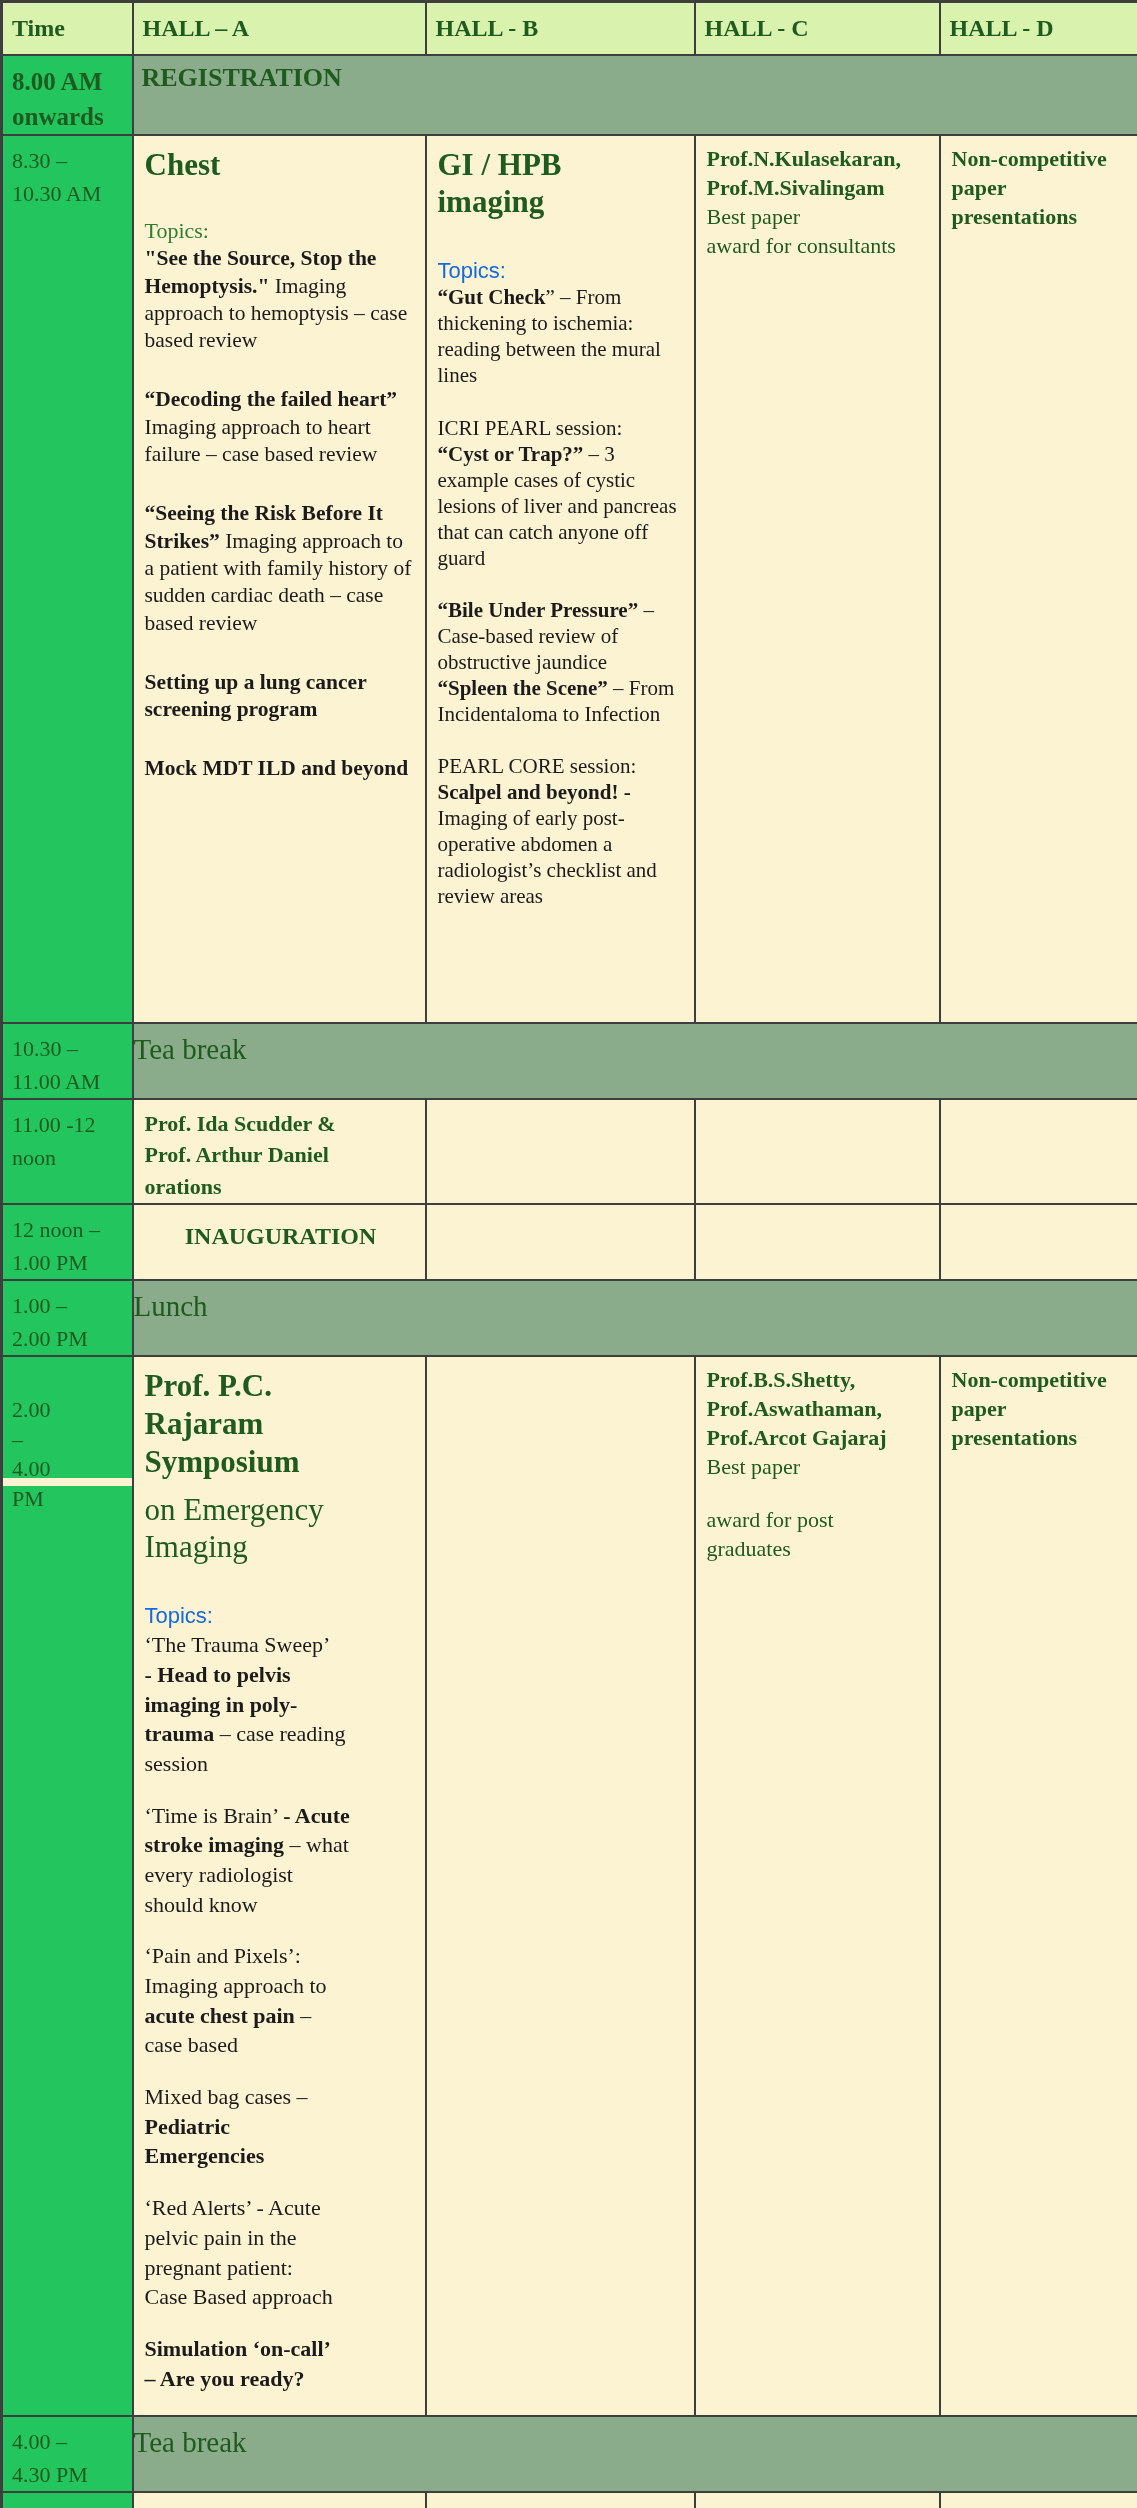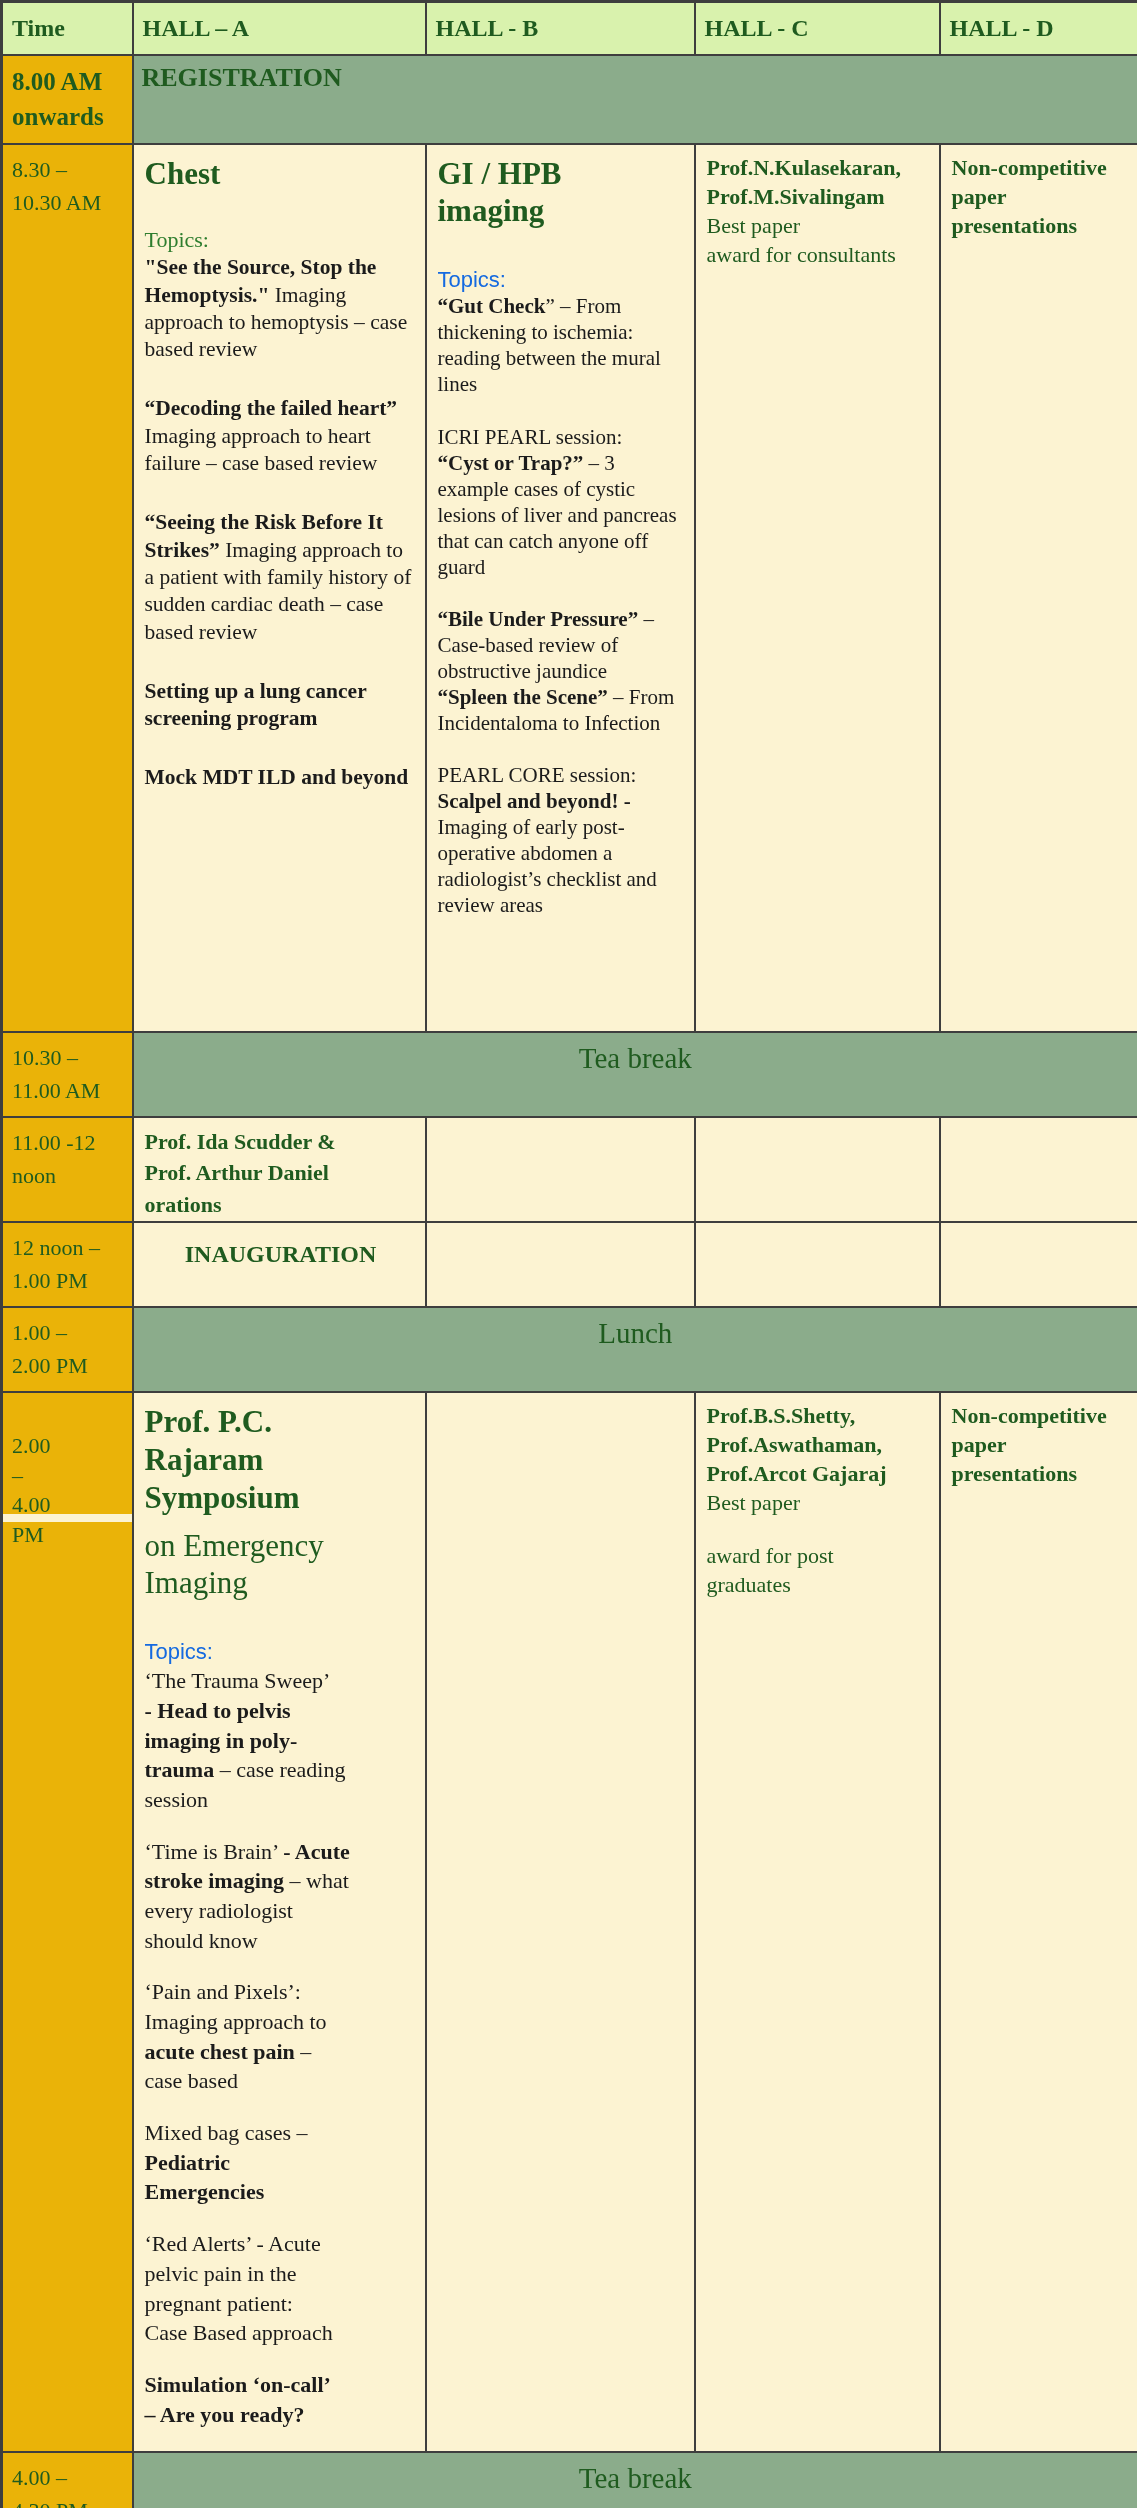--- a/index.html
+++ b/index.html
@@ -5,29 +5,29 @@
   html,body { margin:0; padding:0; background:#ffffff; }
   body { width:1137px; font-family:"Liberation Serif","DejaVu Serif",serif; }
   table.sched { border-collapse:collapse; table-layout:fixed; width:1137px; border:3px solid #3e3e3e; }
   td,th { border:2px solid #3e3e3e; vertical-align:top; overflow:hidden; padding:0; }
 
   
   th.hd { background:#d9f2ad; color:#1f5b1f; font-size:24px; font-weight:bold; text-align:left;
           padding:12px 4px 4px 9px; }
 
   
-  td.time { background:#eab308; color:#1f5b1f; font-size:22px; line-height:1.5;
-            padding:8px 2px 9px 9px; white-space:pre-line; }
+  td.time { background:#22c55e; color:#1f5b1f; font-size:22px; line-height:1.5;
+            padding:8px 2px 0 9px; white-space:pre-line; }
   td.time-bold { font-weight:bold; font-size:25px; line-height:1.4; }
   td.time-4line { line-height:1.35; position:relative; }
   .time-divider { position:absolute; left:0; right:0; top:121px; height:8px; background:#fcf3d2; }
 
   
   td.sage { background:#8bac8b; color:#1f5b1f;margin-left:8px; }
-  .span-center { text-align:center; font-size:29px; padding-top:9px; }
+  .span-center { text-align:left; font-size:29px; padding-top:9px; }
   .reg-label { font-weight:bold; font-size:26px; padding:7px 6px 0 8px; }
 
   
   td.cell { background:#fcf3d2; color:#1b1b1b; font-size:21.5px; line-height:1.27;
             padding:8px 8px 0 11px; }
   .cell-title { color:#1f5b1f; font-weight:bold; font-size:31px; line-height:1.22;
                 white-space:pre-line; margin:2px 0 0 0; }
   .cell-subtitle { color:#1f5b1f; font-size:31px; line-height:1.22; white-space:pre-line;
                    margin:10px 0 0 0; }
   .topics-green { color:#2e7d2e; font-size:22px; margin-top:34px; }

